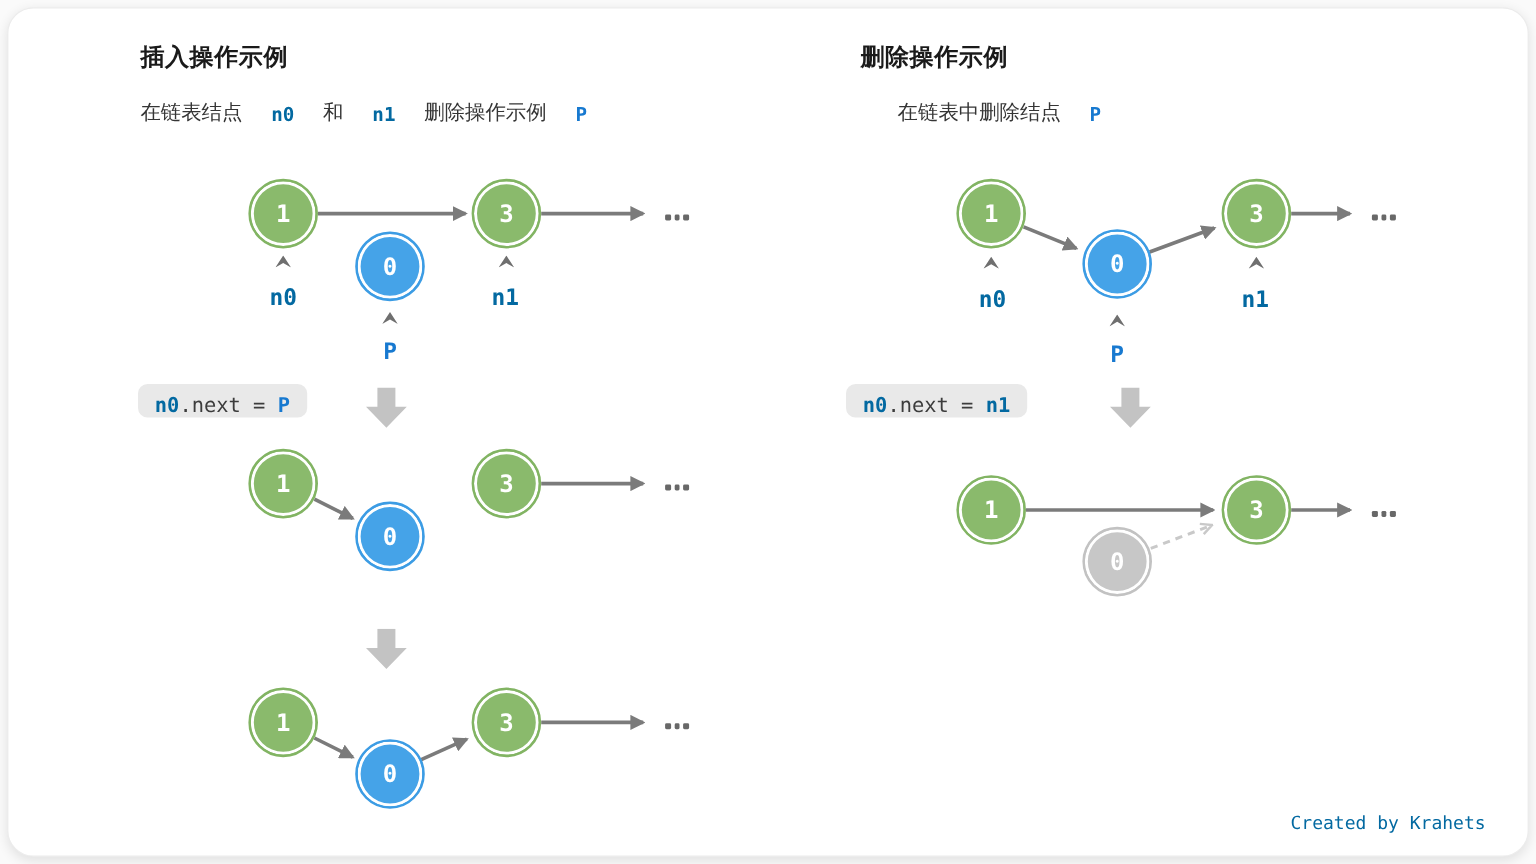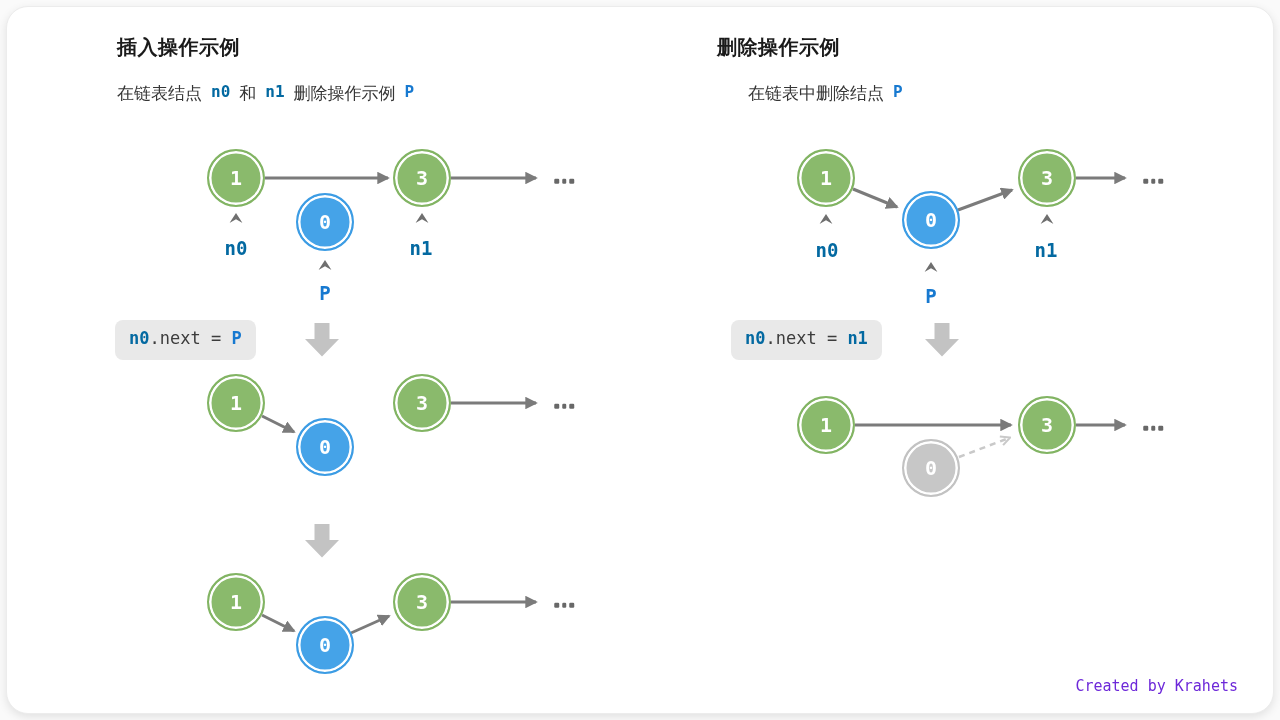--- a/index.html
+++ b/index.html
@@ -4,49 +4,49 @@
 <style>
   html,body{margin:0;padding:0;}
   body{width:1280px;height:720px;background:#fafafa;position:relative;overflow:hidden;
        font-family:"Liberation Sans",sans-serif;}
   .card{position:absolute;inset:6px;background:#ffffff;border:1px solid #ececec;
         border-radius:22px;box-shadow:0 3px 10px rgba(0,0,0,0.10);}
   #canvas{position:absolute;inset:0;}
   svg.overlay{position:absolute;left:0;top:0;}
 
   .title{position:absolute;font-size:20px;font-weight:700;color:#1a1a1a;letter-spacing:0.5px;}
-  .subtitle{position:absolute;display:flex;align-items:flex-start;gap:9px;font-size:17px;color:#353535;}
+  .subtitle{position:absolute;display:flex;align-items:flex-end;gap:24px;font-size:17px;color:#353535;}
   .subtitle .var{font-family:"DejaVu Sans Mono","Liberation Mono",monospace;font-weight:700;font-size:16px;}
   .green-t{color:#0369a1;}
   .blue-t{color:#1779d0;}
 
   .node{position:absolute;width:58px;height:58px;border-radius:50%;box-sizing:border-box;
         transform:translate(-50%,-50%);display:flex;align-items:center;justify-content:center;
         border:2.5px solid;box-shadow:inset 0 0 0 2.5px #fff;
         font-family:"DejaVu Sans Mono","Liberation Mono",monospace;font-size:20px;font-weight:600;color:#fff;}
   .node.green{background:#8aba6c;border-color:#82b463;}
   .node.blue{background:#45a3e8;border-color:#3c9ce4;}
   .node.gray{background:#c7c7c7;border-color:#c2c2c2;}
 
   .caret{position:absolute;transform:translate(-50%,-50%);line-height:0;}
   .ptr{position:absolute;transform:translate(-50%,-50%);
        font-family:"DejaVu Sans Mono","Liberation Mono",monospace;font-weight:700;font-size:19px;}
 
-  .code{position:absolute;background:#e9e9e9;border-radius:8px;height:40px;line-height:36px;
+  .code{position:absolute;background:#e9e9e9;border-radius:8px;height:28px;line-height:36px;
         padding:0 14px;font-family:"DejaVu Sans Mono","Liberation Mono",monospace;
         font-size:17px;color:#3c3c3c;white-space:pre;}
   .code .var{font-weight:700;}
 
   .block-arrow{position:absolute;transform:translate(-50%,-50%);line-height:0;}
 
   .dots{position:absolute;transform:translate(-50%,-50%);display:flex;gap:3px;}
   .dots i{width:4.5px;height:4.5px;background:#686868;border-radius:1.2px;display:block;}
 
   .footer{position:absolute;right:42px;top:677px;font-family:"DejaVu Sans Mono","Liberation Mono",monospace;
-          font-size:15px;color:#6d28d9;}
+          font-size:15px;color:#0369a1;}
 </style>
 </head>
 <body>
 
 <div class="card"></div>
 
 <div id="canvas">
 
   <svg class="overlay" width="1280" height="720">
     <defs>
@@ -155,21 +155,21 @@
   <div class="caret" style="left:1047px;top:219px;"><svg width="13" height="10" viewBox="0 0 13 10">
         <path d="M6.5 0 L13 10 L6.5 6.2 L0 10 Z" fill="#6f6f6f"></path>
       </svg></div>
   <div class="caret" style="left:931px;top:267px;"><svg width="13" height="10" viewBox="0 0 13 10">
         <path d="M6.5 0 L13 10 L6.5 6.2 L0 10 Z" fill="#6f6f6f"></path>
       </svg></div>
   <div class="ptr green-t" style="left:827px;top:250px;">n0</div>
   <div class="ptr green-t" style="left:1046px;top:250px;">n1</div>
   <div class="ptr blue-t" style="left:931px;top:296px;">P</div>
 
-  <div class="code" style="left:705px;top:320px;margin-left:26px;"><span class="var green-t">n0</span><span>.next = </span><span class="var green-t">n1</span></div>
+  <div class="code" style="left:705px;top:320px;"><span class="var green-t">n0</span><span>.next = </span><span class="var green-t">n1</span></div>
   <div class="block-arrow" style="left:942px;top:340px;"><svg width="36" height="34" viewBox="0 0 36 34">
         <path d="M10.5 0 H25.5 V16 H35 L18 33.5 L1 16 H10.5 Z" fill="#c3c3c3"></path>
       </svg></div>
 
   <div class="node gray" style="left:931px;top:468px;">0</div>
   <div class="node green" style="left:826px;top:425px;">1</div>
   <div class="node green" style="left:1047px;top:425px;">3</div>
   <div class="dots" style="left:1153px;top:428px;" title="...">
       <i></i>
       <i></i>

